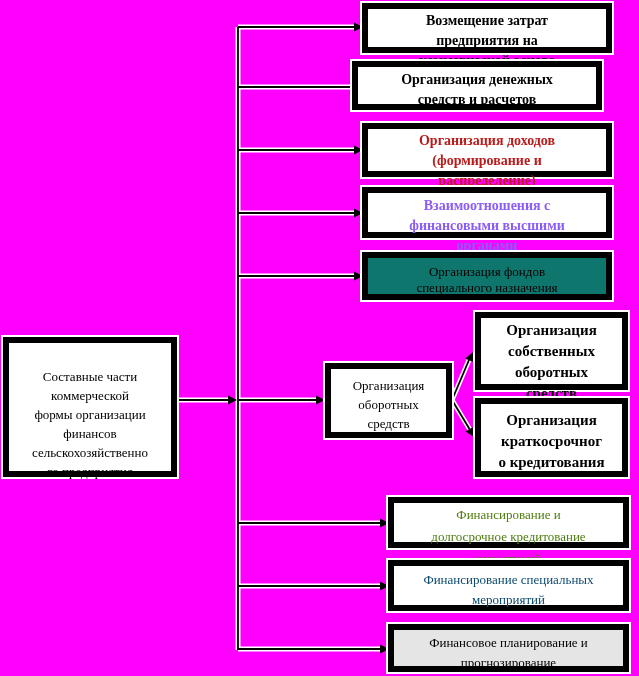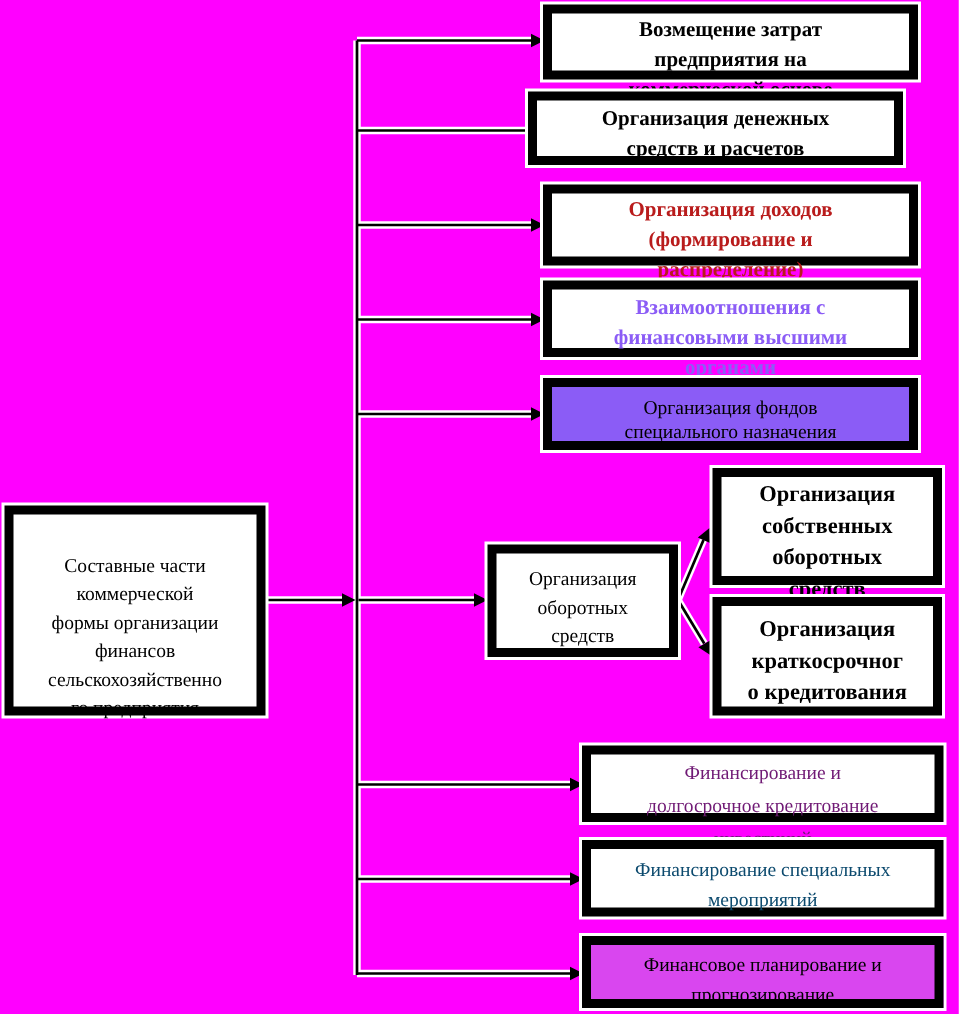--- a/index.html
+++ b/index.html
@@ -130,21 +130,21 @@
 (формирование и
 распределение)</div>
   </div>
 
   <div class="box b-bodies f-bold14" style="background: rgb(255, 255, 255); border-color: rgb(0, 0, 0); color: #8b5cf6;">
     <div class="txt">Взаимоотношения с
 финансовыми высшими
 органами</div>
   </div>
 
-  <div class="box b-funds f-reg13" style="background: #8b5cf6; border-color: rgb(0, 0, 0); color: rgb(0, 0, 0);">
+  <div class="box b-funds f-reg13" style="background: #0f766e; border-color: rgb(0, 0, 0); color: rgb(0, 0, 0);">
     <div class="txt">Организация фондов
 специального назначения</div>
   </div>
 
   <div class="box b-ownwc f-bold15" style="background: rgb(255, 255, 255); border-color: rgb(0, 0, 0); color: rgb(0, 0, 0);">
     <div class="txt">Организация
 собственных
 оборотных
 средств</div>
   </div>
@@ -154,32 +154,32 @@
 краткосрочног
 о кредитования</div>
   </div>
 
   <div class="box b-workcap f-reg13" style="background: rgb(255, 255, 255); border-color: rgb(0, 0, 0); color: rgb(0, 0, 0);">
     <div class="txt">Организация
 оборотных
 средств</div>
   </div>
 
-  <div class="box b-invest f-reg13" style="background: rgb(255, 255, 255); border-color: rgb(0, 0, 0); color: #701a75;">
+  <div class="box b-invest f-reg13" style="background: rgb(255, 255, 255); border-color: rgb(0, 0, 0); color: #4d7c0f;">
     <div class="txt">Финансирование и
 долгосрочное кредитование
 инвестиций</div>
   </div>
 
   <div class="box b-events f-reg13" style="background: rgb(255, 255, 255); border-color: rgb(0, 0, 0); color: #0c4a6e;">
     <div class="txt">Финансирование специальных
 мероприятий</div>
   </div>
 
-  <div class="box b-plan f-reg13" style="background: #d946ef; border-color: rgb(0, 0, 0); color: rgb(0, 0, 0);">
+  <div class="box b-plan f-reg13" style="background: #e5e5e5; border-color: rgb(0, 0, 0); color: rgb(0, 0, 0);">
     <div class="txt">Финансовое планирование и
 прогнозирование</div>
   </div>
 
   <div class="box b-root f-reg13" style="background: rgb(255, 255, 255); border-color: rgb(0, 0, 0); color: rgb(0, 0, 0);">
     <div class="txt">Составные части
 коммерческой
 формы организации
 финансов
 сельскохозяйственно

